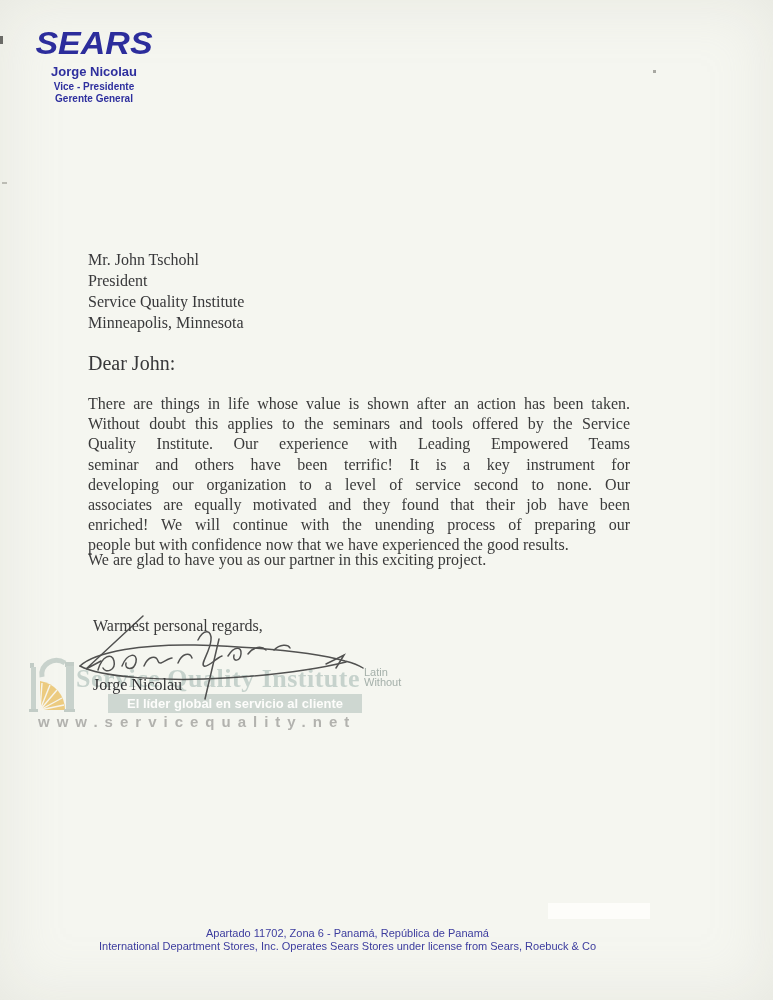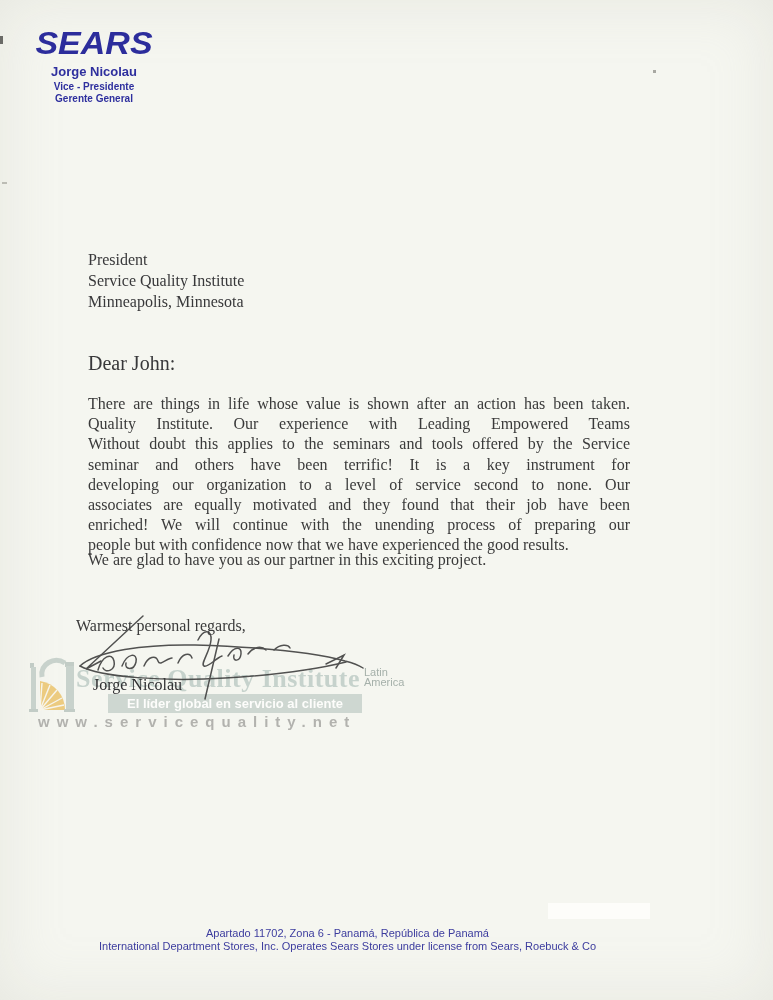--- a/index.html
+++ b/index.html
@@ -62,21 +62,21 @@
   }
   .jline.last { text-align-last: left; }
   .closing-line {
     position: absolute;
     left: 88px; top: 551px;
     font-size: 16px;
     color: #3a3a3a;
   }
   .valediction {
     position: absolute;
-    left: 76px; top: 617px;
+    left: 93px; top: 617px;
     font-size: 16px;
     color: #3a3a3a;
     z-index: 3;
   }
 
   
   .wm-brand {
     position: absolute;
     left: 76px; top: 664px;
     font-size: 26px;
@@ -167,31 +167,32 @@
 <div class="page">
 
   <div class="letterhead">
     <div class="sears-logo">SEARS</div>
     <div class="lh-name">Jorge Nicolau</div>
     <div class="lh-title">Vice - Presidente</div>
     <div class="lh-title">Gerente General</div>
   </div>
 
   <div class="recipient">
+    <div>Mr. John Tschohl</div>
     <div>President</div>
     <div>Service Quality Institute</div>
     <div>Minneapolis, Minnesota</div>
   </div>
 
   <div class="salutation">Dear John:</div>
 
   <div class="body-para">
     <div class="jline">There are things in life whose value is shown after an action has been taken.</div>
+    <div class="jline">Without doubt this applies to the seminars and tools offered by the Service</div>
     <div class="jline">Quality Institute. Our experience with Leading Empowered Teams</div>
-    <div class="jline">Without doubt this applies to the seminars and tools offered by the Service</div>
     <div class="jline">seminar and others have been terrific! It is a key instrument for</div>
     <div class="jline">developing our organization to a level of service second to none. Our</div>
     <div class="jline">associates are equally motivated and they found that their job have been</div>
     <div class="jline">enriched! We will continue with the unending process of preparing our</div>
     <div class="jline last">people but with confidence now that we have experienced the good results.</div>
   </div>
 
   <div class="closing-line">We are glad to have you as our partner in this exciting project.</div>
 
   <div class="valediction">Warmest personal regards,</div>
@@ -210,21 +211,21 @@
       <path d="M12,60 L34,48"></path>
       <path d="M12,60 L36,55"></path>
     </g>
     <rect x="1" y="59" width="9" height="3" fill="#c2ccc6"></rect>
     <rect x="36" y="59" width="11" height="3" fill="#c2ccc6"></rect>
   </svg>
 
   <div class="wm-brand">Service Quality Institute</div>
   <div class="wm-region">
     <div>Latin</div>
-    <div>America</div>
+    <div>Without</div>
   </div>
   <div class="wm-banner">El líder global en servicio al cliente</div>
   <div class="wm-site">www.servicequality.net</div>
 
   <div class="typed-name">Jorge Nicolau</div>
 
   <svg class="signature-svg" width="310" height="100" viewBox="0 0 310 100">
     <g fill="none" stroke="#3b3b3b" stroke-width="1.5" stroke-linecap="round" opacity="0.88">
 
       <path d="M73,10 L16,63 L31,55"></path>

